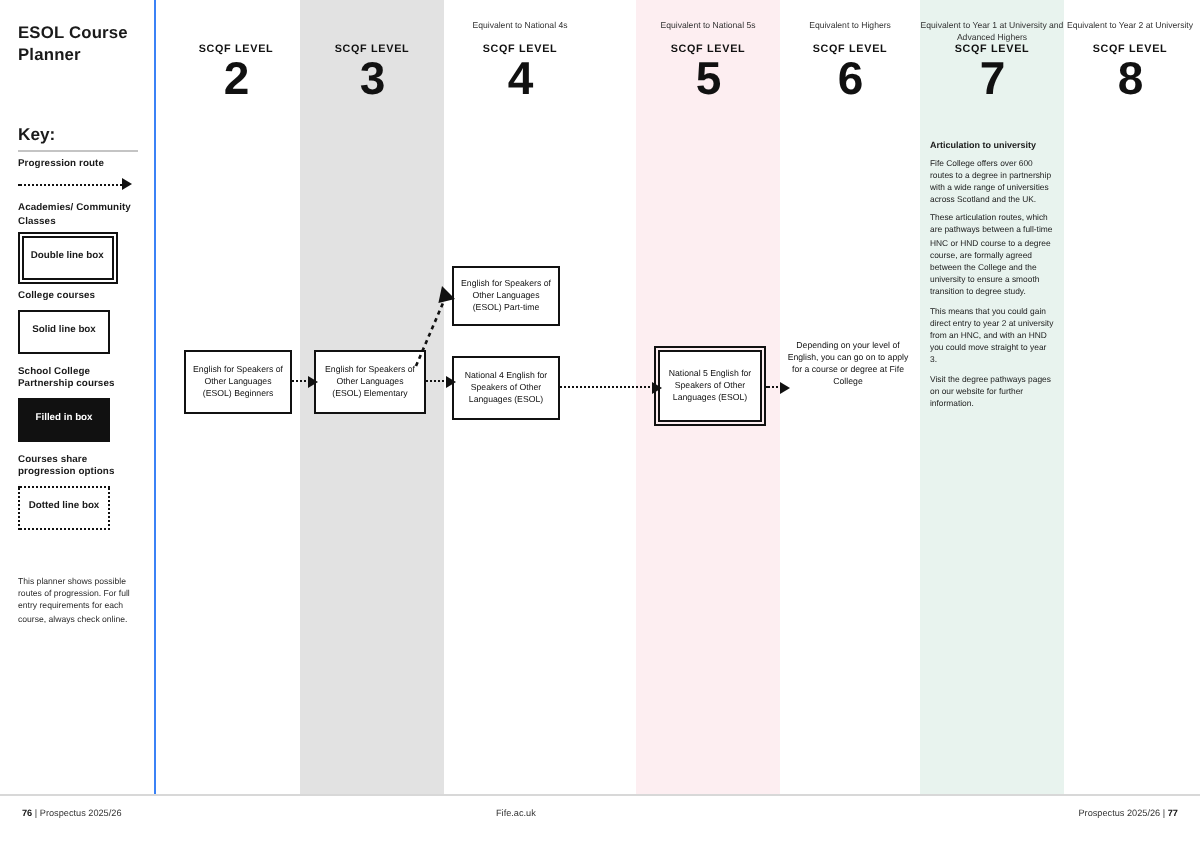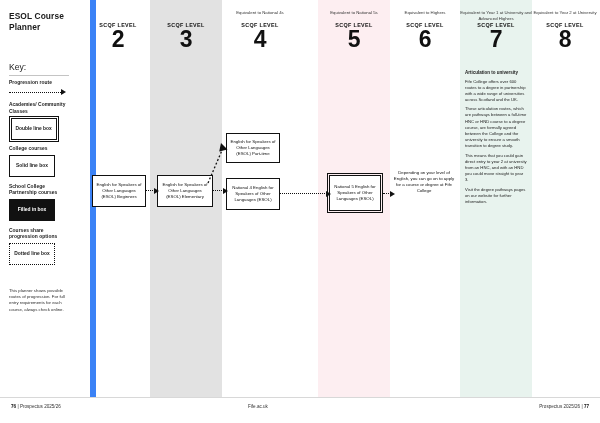--- a/index.html
+++ b/index.html
@@ -14,31 +14,31 @@
 
   
   .bands { position: absolute; inset: 0; }
   .band { position: absolute; top: 0; bottom: 26px; }
   .band.b3 { left: 150px; width: 72px; background: #e2e2e2; }
   .band.b5 { left: 318px; width: 72px; background: #fdeef1; }
   .band.b7 { left: 460px; width: 72px; background: #e8f3ee; }
 
   
   .sidebar {
-    position: absolute; left: 0; top: 0; width: 96px; height: 397px;
-    border-right: 6px solid #3b82f6;
+    position: absolute; left: 0; top: 0; width: 78px; height: 397px;
+    border-right: 1px solid #3b82f6;
     padding: 11px 9px 0 9px;
   }
   .app-title {
     font-size: 8.4px; font-weight: bold; line-height: 1.28;
     letter-spacing: .1px;
   }
   .key-head {
     position: absolute; left: 9px; top: 62px;
-    font-size: 8.6px; font-weight: normal;
+    font-size: 8.6px; font-weight: bold;
     width: 60px; padding-bottom: 3px;
     border-bottom: 1px solid #c4c4c4;
   }
   .key-list { position: absolute; left: 9px; top: 80px; width: 62px; }
   .key-item { margin-bottom: 6.5px; }
   .key-label {
     font-size: 4.9px; font-weight: bold; line-height: 1.32;
     margin-bottom: 2.5px; letter-spacing: .05px;
   }
 

